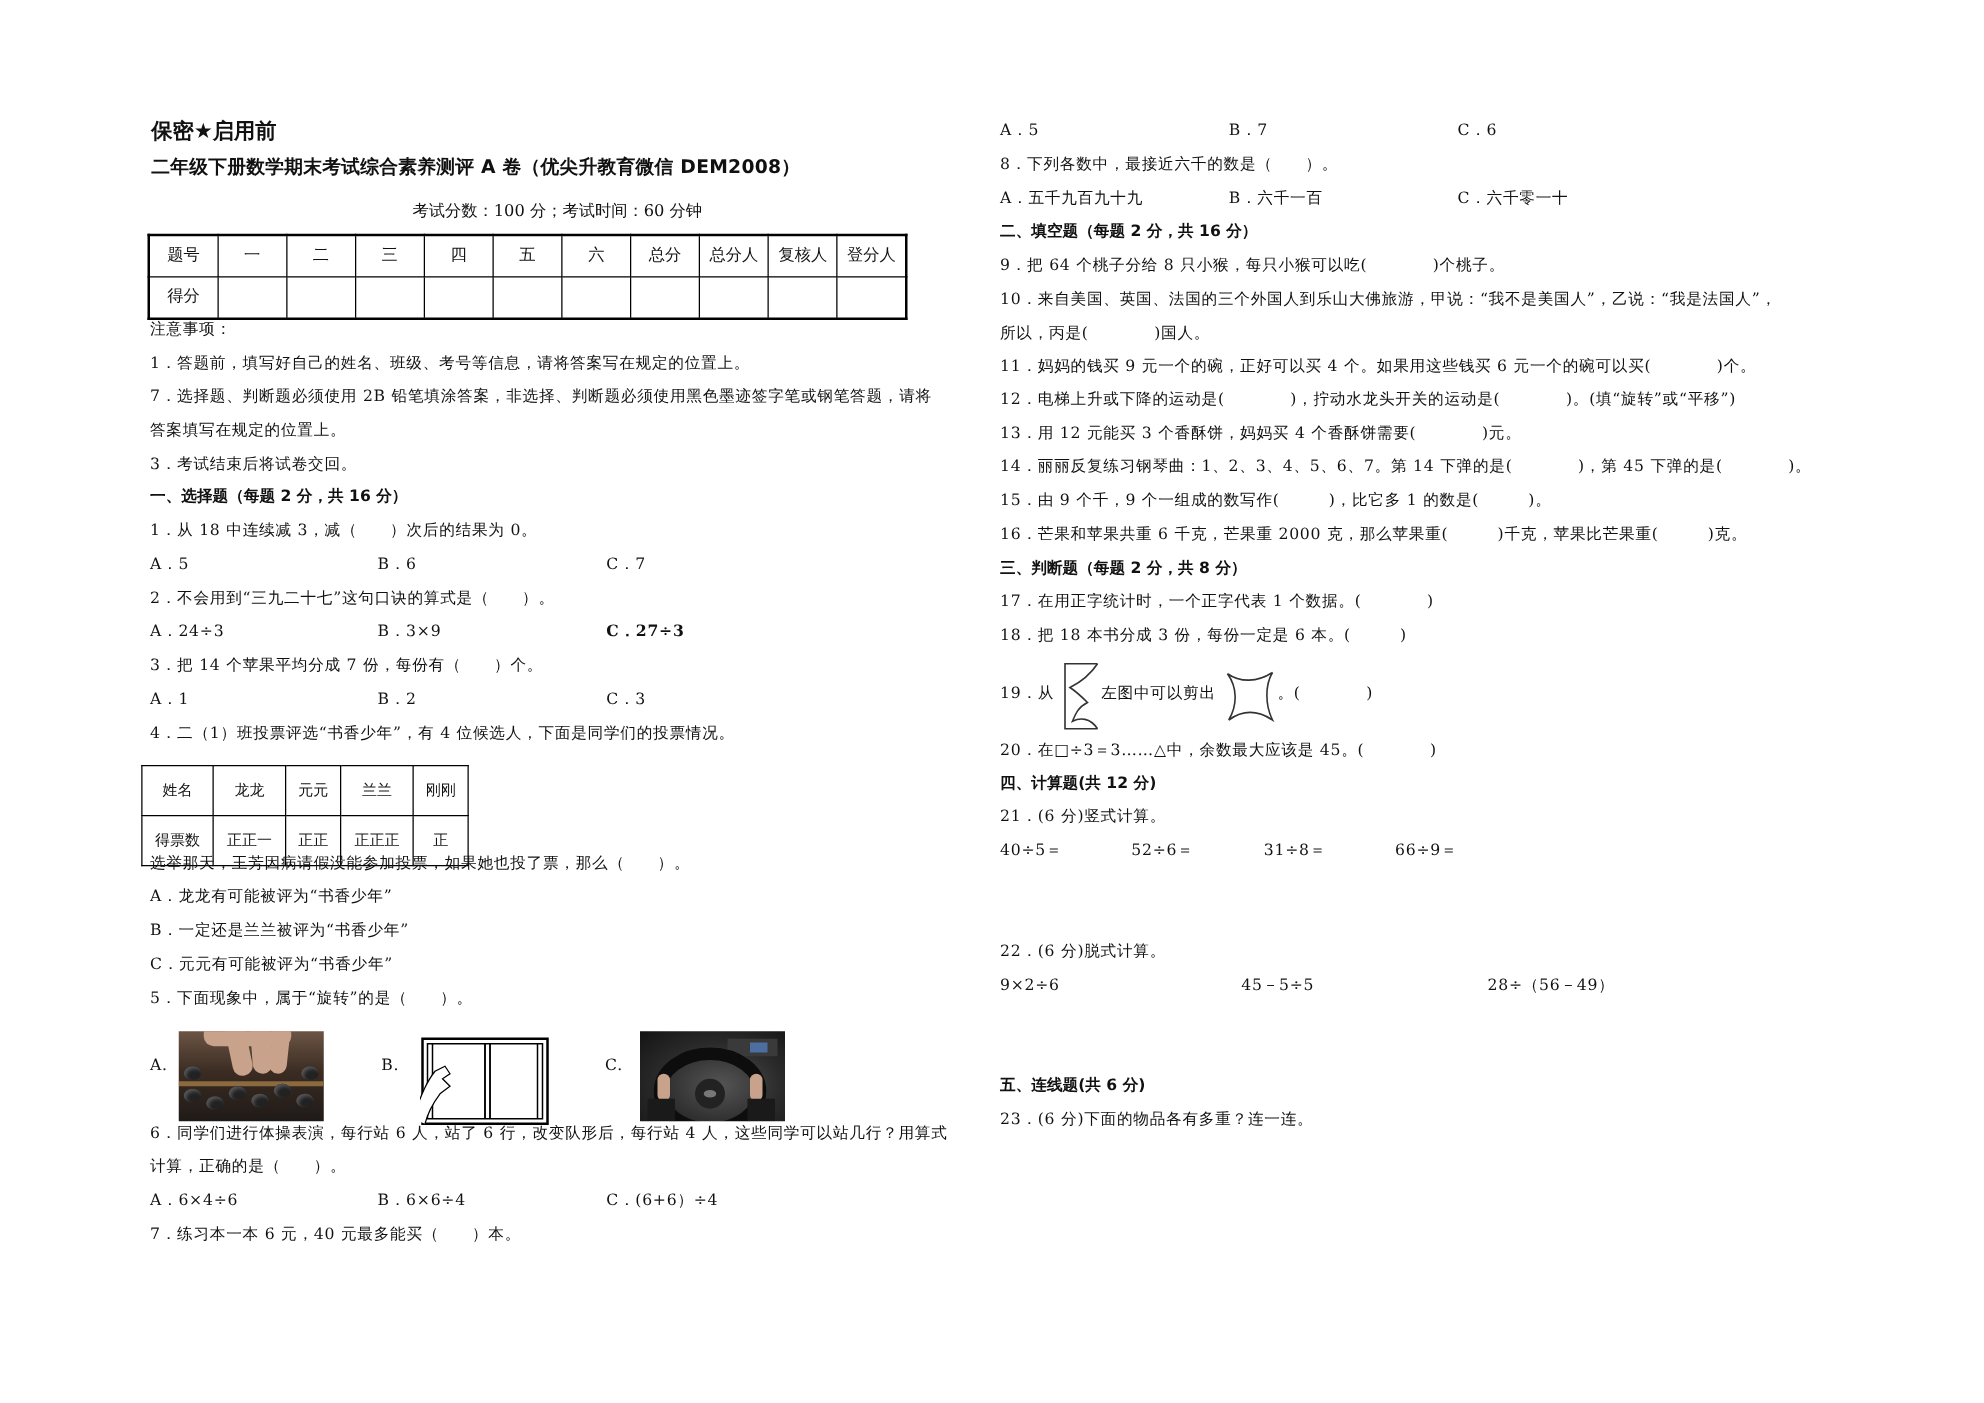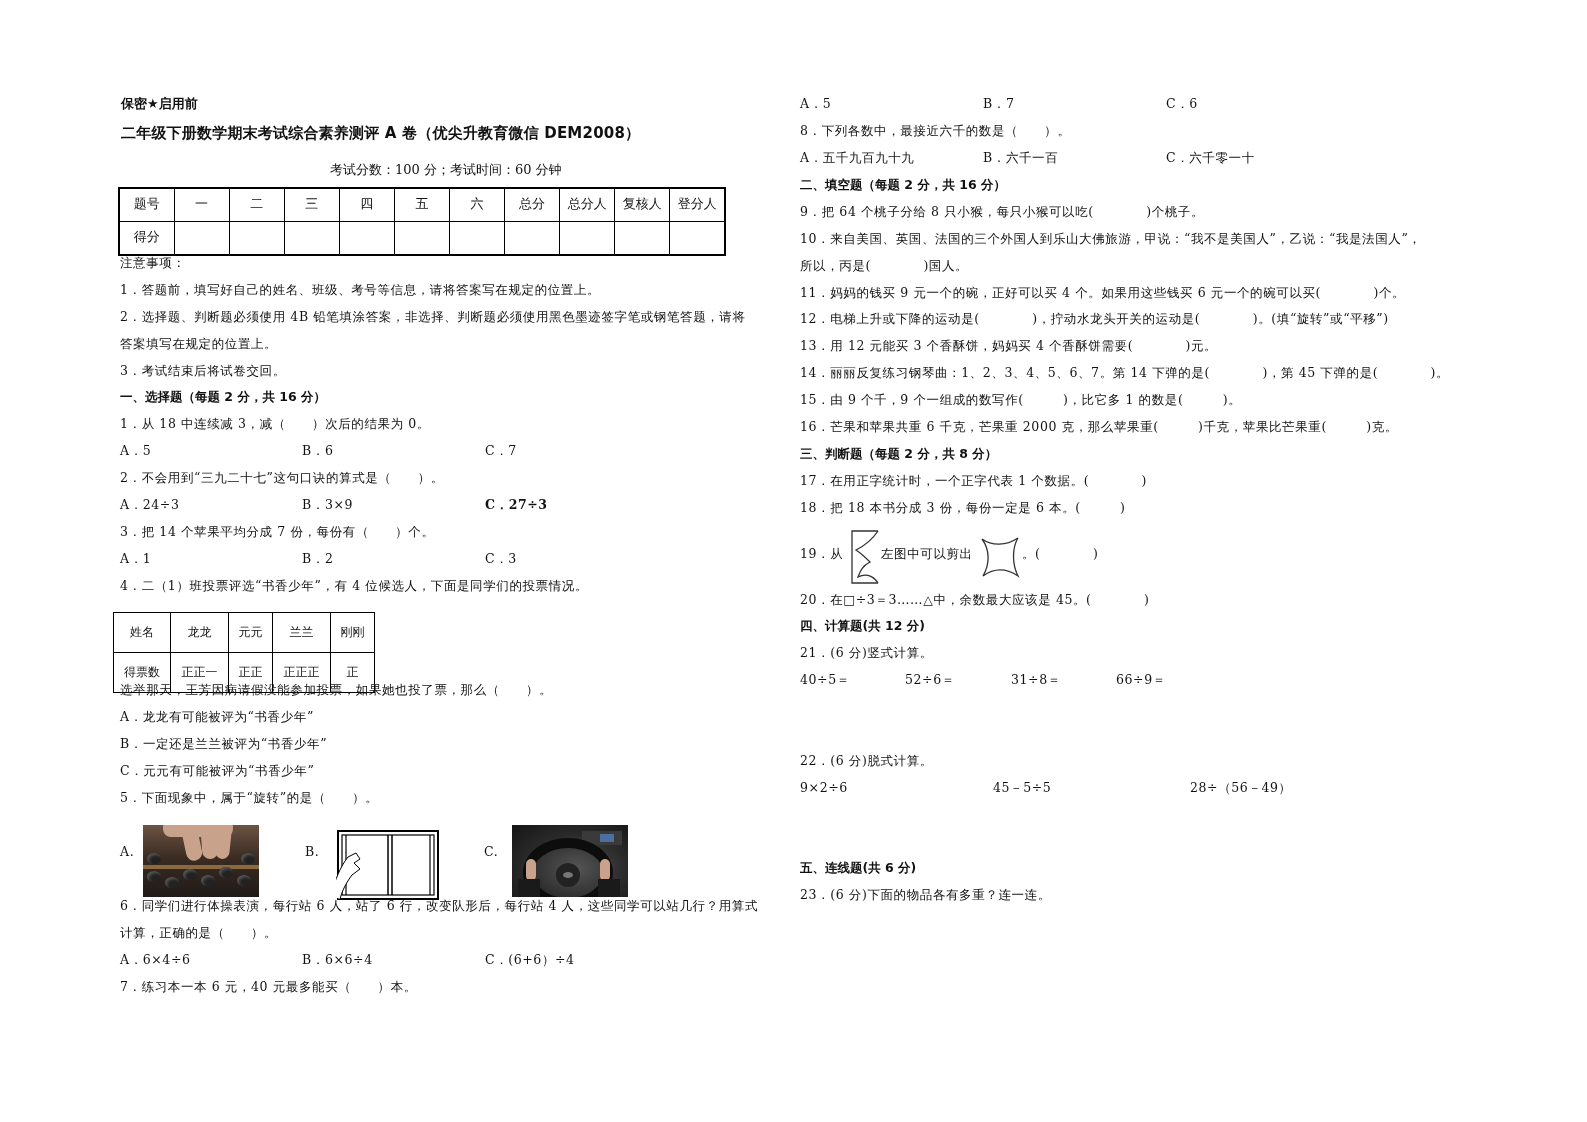--- a/index.html
+++ b/index.html
@@ -3,21 +3,21 @@
 <meta charset="utf-8">
 <style>
   html, body { margin: 0; padding: 0; background: #ffffff; }
   body {
     width: 1587px; height: 1122px; position: relative; overflow: hidden;
     font-family: "DejaVu Serif", "Liberation Serif", serif;
     color: #111;
     font-size: 13px;
   }
   .abs { position: absolute; white-space: nowrap; line-height: 1; }
-  .secret { left: 121px; top: 97px; font-size: 13px; font-weight: bold; font-family: "DejaVu Sans", sans-serif; }
+  .secret { left: 121px; top: 97px; font-size: 17px; font-weight: bold; font-family: "DejaVu Sans", sans-serif; }
   .title { left: 121px; top: 126px; font-size: 15px; font-weight: bold; font-family: "DejaVu Sans", sans-serif; letter-spacing: 0.2px; }
   .subtitle { left: 330px; top: 163px; font-size: 13px; }
 
   table.score {
     position: absolute; left: 118px; top: 187px; width: 608px; height: 68px;
     border-collapse: collapse; border: 2px solid #000; table-layout: fixed;
   }
   table.score td {
     border: 1px solid #000; font-size: 13px; text-align: center; vertical-align: top;
     padding-top: 6px; height: 25px; font-family: "DejaVu Sans", sans-serif;
@@ -86,21 +86,21 @@
     <td></td>
     <td></td>
     <td></td>
     <td></td>
   </tr>
 </tbody>
   </table>
 
 <div class="abs q" style="left:120px; top:257px;">注意事项：</div>
 <div class="abs q" style="left:120px; top:284px;">1．答题前，填写好自己的姓名、班级、考号等信息，请将答案写在规定的位置上。</div>
-<div class="abs q" style="left:120px; top:311px;">2．选择题、判断题必须使用 4B 铅笔填涂答案，非选择、判断题必须使用黑色墨迹签字笔或钢笔答题，请将</div>
+<div class="abs q" style="left:120px; top:311px;">7．选择题、判断题必须使用 2B 铅笔填涂答案，非选择、判断题必须使用黑色墨迹签字笔或钢笔答题，请将</div>
 <div class="abs q" style="left:120px; top:338px;">答案填写在规定的位置上。</div>
 <div class="abs q" style="left:120px; top:365px;">3．考试结束后将试卷交回。</div>
 
 <div class="abs sec" style="left:120px; top:391px;">一、选择题（每题 2 分，共 16 分）</div>
 
 <div class="abs q" style="left:120px; top:418px;">1．从 18 中连续减 3，减（　　）次后的结果为 0。</div>
 <div class="abs q" style="left:120px; top:445px;">A．5</div>
 <div class="abs q" style="left:302px; top:445px;">B．6</div>
 <div class="abs q" style="left:485px; top:445px;">C．7</div>
 

